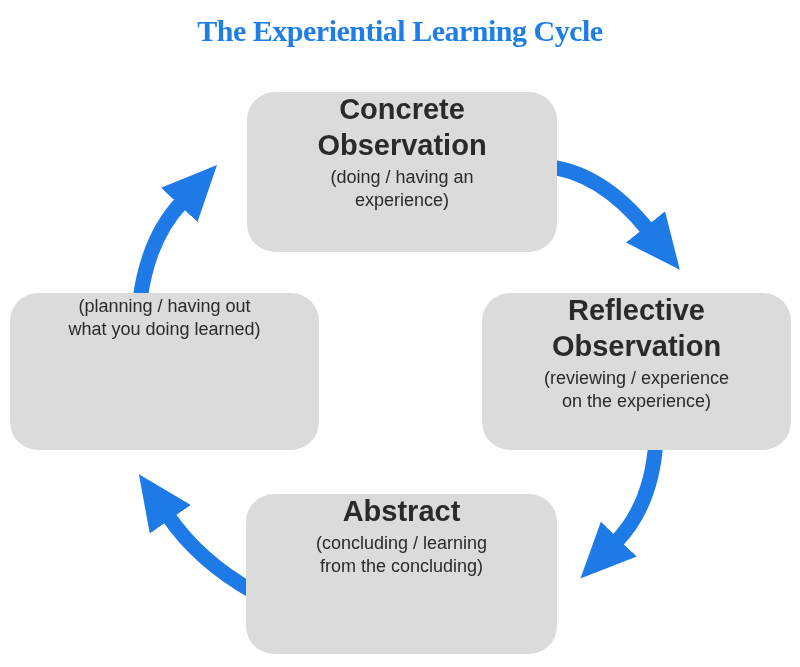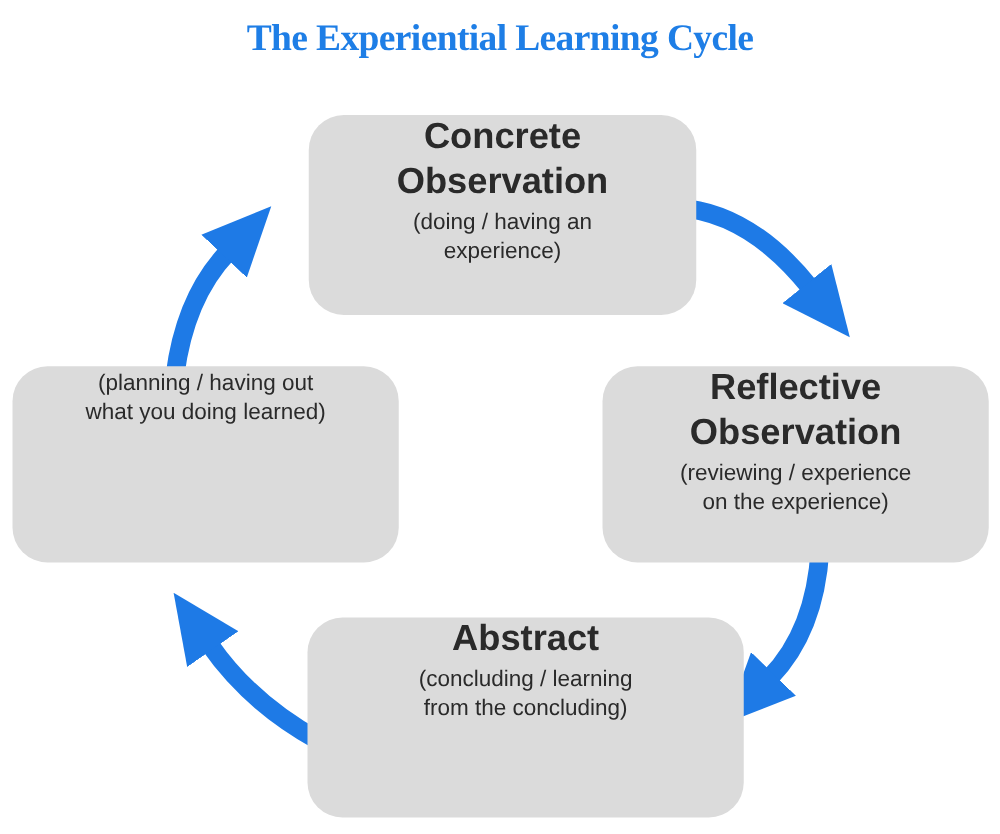--- a/index.html
+++ b/index.html
@@ -46,21 +46,21 @@
     align-items: center;
     text-align: center;
     color: #2a2a2a;
   }
   .node-title { font-weight: bold; font-size: 29px; line-height: 1.24; }
   .node-sub   { font-size: 18px; line-height: 1.3; margin-top: 2px; }
   .node-title span, .node-sub span { display: block; }
 
   .node-top    { left: 247px; top:  92px; width: 310px; height: 160px; }
   .node-right  { left: 482px; top: 293px; width: 309px; height: 157px; }
-  .node-bottom { left: 246px; top: 494px; width: 349px; height: 160px; }
+  .node-bottom { left: 246px; top: 494px; width: 311px; height: 160px; }
   .node-left   { left:  10px; top: 293px; width: 309px; height: 157px; }
 
   .arrow-path {
     fill: none;
     stroke: #1e7ae6;
     stroke-width: 15px;
   }
 </style>
 </head>
 <body>

